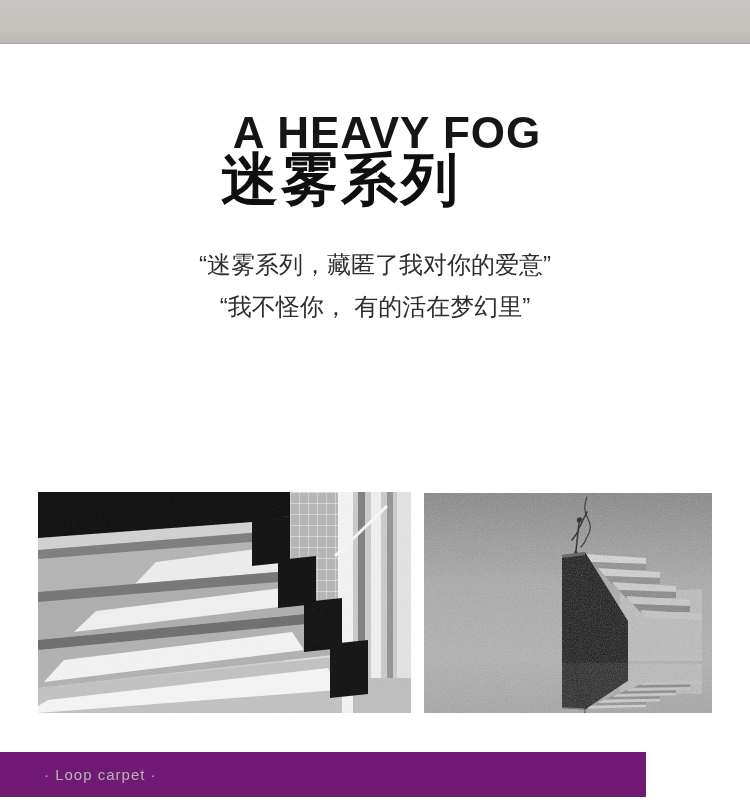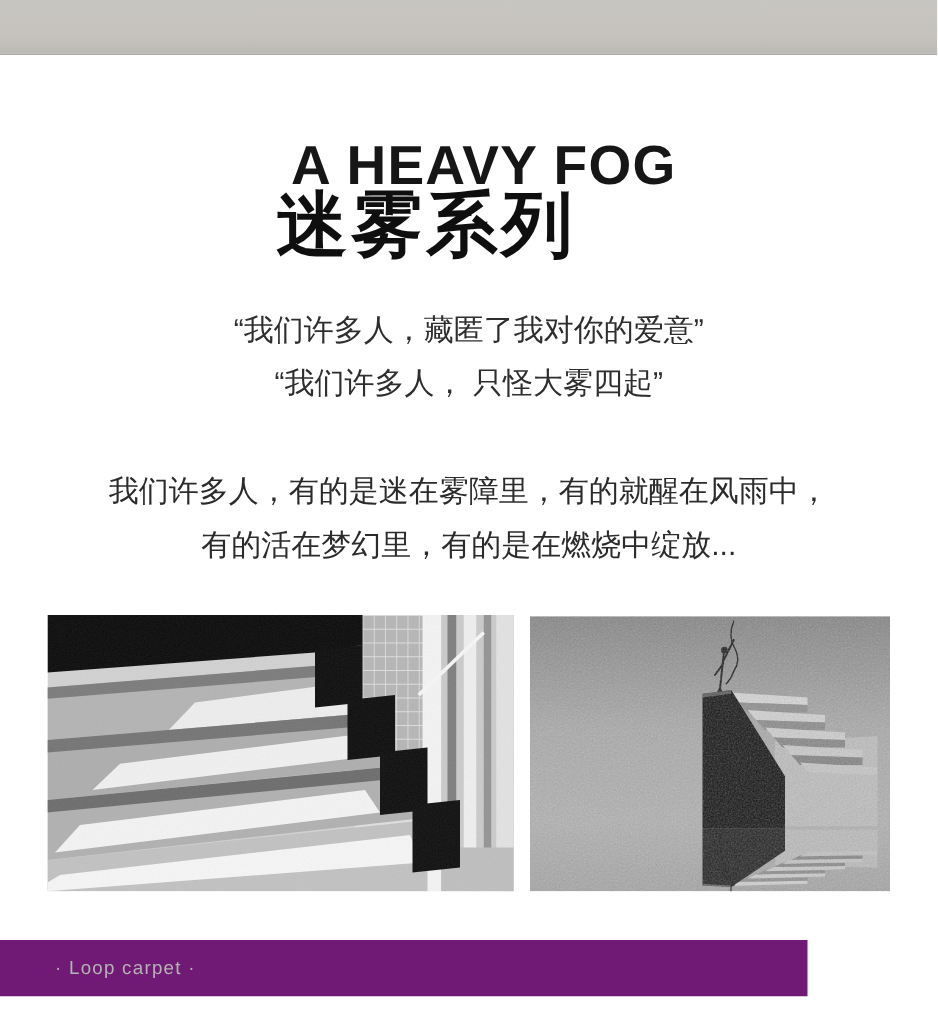--- a/index.html
+++ b/index.html
@@ -54,28 +54,24 @@
 <body>
 
 <div class="page">
 
   <div class="top-strip"></div>
 
   <h1 class="title-en">A HEAVY FOG</h1>
   <h2 class="title-zh">迷雾系列</h2>
 
   <div class="quote-block">
-    <p>“我们许多人，藏匿了我对你的爱意”</p>
-    <p>“我们许多人， 只怪大雾四起”</p>
+    <p>“迷雾系列，藏匿了我对你的爱意”</p>
+    <p>“我不怪你， 有的活在梦幻里”</p>
   </div>
 
-  <div class="desc-block">
-    <p>我们许多人，有的是迷在雾障里，有的就醒在风雨中，</p>
-    <p>有的活在梦幻里，有的是在燃烧中绽放...</p>
-  </div>
 
   <div class="gallery">
 
     <figure class="photo-left">
       <svg viewBox="0 0 373 221" preserveAspectRatio="none" role="img">
         <defs>
           <pattern id="Lmesh" width="9" height="11" patternUnits="userSpaceOnUse">
             <rect width="9" height="11" fill="#b6b6b6"></rect>
             <path d="M0,0 H9 M0,0 V11" stroke="#dedede" stroke-width="1.4" fill="none"></path>
           </pattern>

